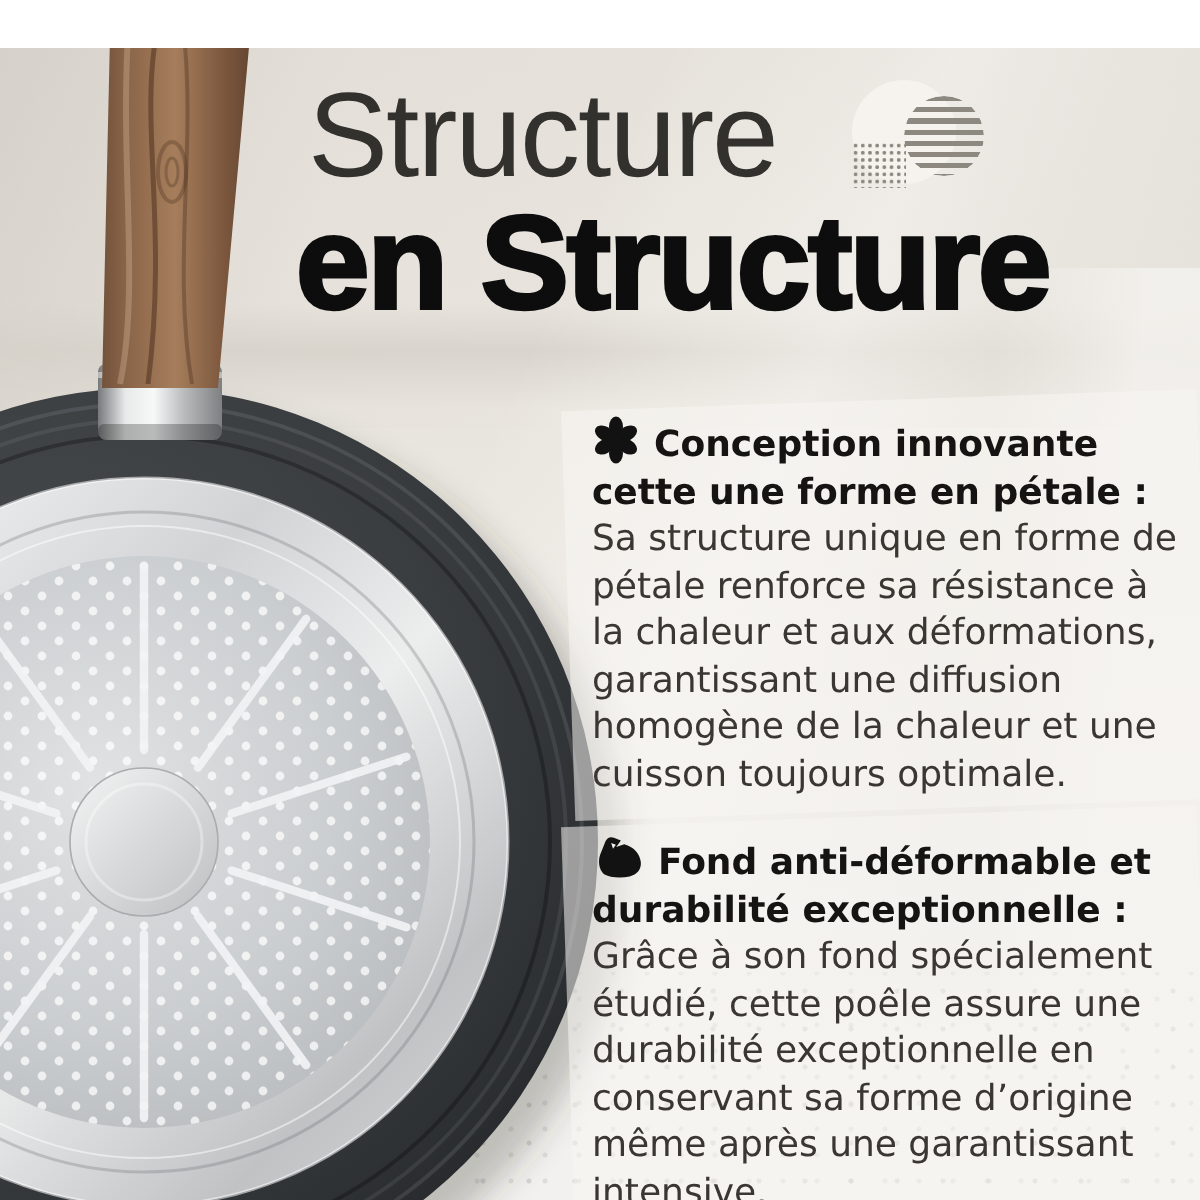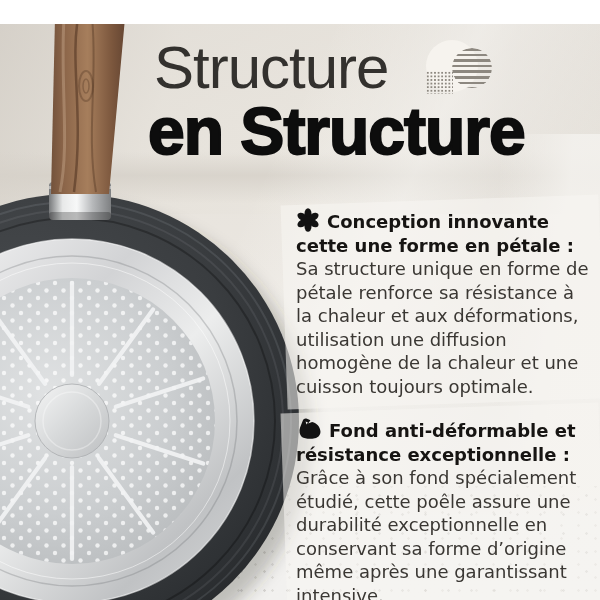--- a/index.html
+++ b/index.html
@@ -179,27 +179,27 @@
         <g fill="#121212">
           <ellipse cx="12" cy="5.4" rx="3.5" ry="5.2"></ellipse>
           <ellipse cx="12" cy="5.4" rx="3.5" ry="5.2" transform="rotate(60 12 12)"></ellipse>
           <ellipse cx="12" cy="5.4" rx="3.5" ry="5.2" transform="rotate(120 12 12)"></ellipse>
           <ellipse cx="12" cy="5.4" rx="3.5" ry="5.2" transform="rotate(180 12 12)"></ellipse>
           <ellipse cx="12" cy="5.4" rx="3.5" ry="5.2" transform="rotate(240 12 12)"></ellipse>
           <ellipse cx="12" cy="5.4" rx="3.5" ry="5.2" transform="rotate(300 12 12)"></ellipse>
           <circle cx="12" cy="12" r="3.6"></circle>
         </g>
       </svg><span class="lead">Conception innovante cette une forme en pétale :</span>
-      <span>Sa structure unique en forme de pétale renforce sa résistance à la chaleur et aux déformations, utilisation une diffusion homogène de la chaleur et une cuisson toujours optimale.</span>
+      <span>Sa structure unique en forme de pétale renforce sa résistance à la chaleur et aux déformations, garantissant une diffusion homogène de la chaleur et une cuisson toujours optimale.</span>
     </p>
   </div>
 
   <div class="feature feature-2">
     <p>
       <svg class="feat-icon" width="26" height="25" viewBox="0 0 28 28">
         <path fill="#121212" d="M6 23.5 C3.4 21 2.7 16.6 4 12.8 L7 5.2 C7.8 3.3 9.8 2.4 11.7 3.2 L15.6 4.8 L13 8.4 L17.5 6.8 C22.8 8.2 26.3 12 26.8 17 C27.1 21 24.6 24 20.5 24.9 C15.3 26 9.3 25.5 6 23.5 Z"></path>
         <path fill="#f3f1ee" d="M10.2 6.2 l2.6 1 -1.6 2.2 z"></path>
-      </svg><span class="lead">Fond anti-déformable et résistance exceptionnelle :</span>
+      </svg><span class="lead">Fond anti-déformable et durabilité exceptionnelle :</span>
       <span>Grâce à son fond spécialement étudié, cette poêle assure une durabilité exceptionnelle en conservant sa forme d’origine même après une garantissant intensive.</span>
     </p>
   </div>
 
 </div>
 
 </body></html>

